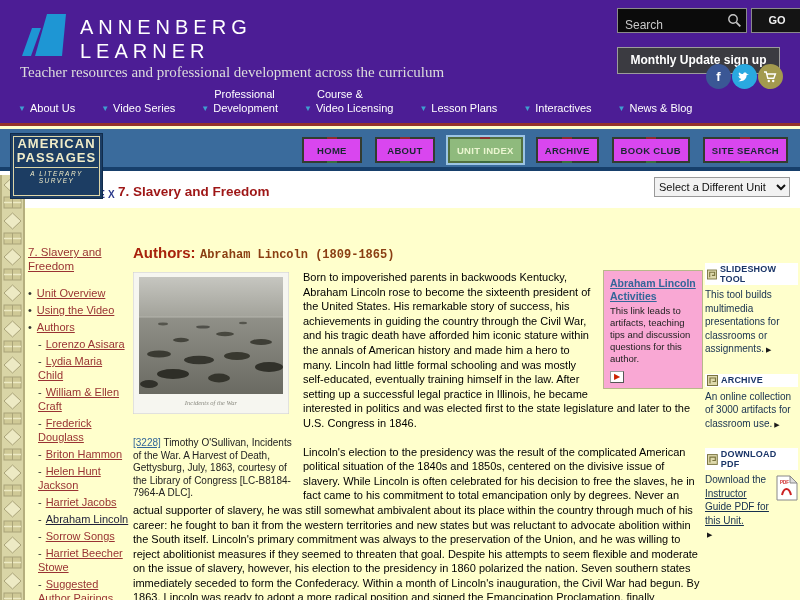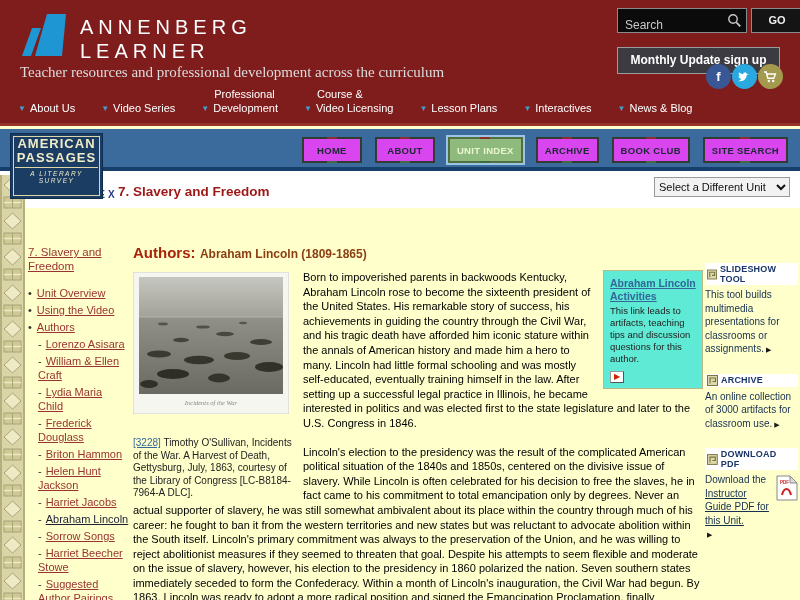--- a/index.html
+++ b/index.html
@@ -6,21 +6,21 @@
   html,body { width:800px; height:600px; }
   body {
     position:relative; overflow:hidden; background:#ffffcc;
     font-family:"Liberation Sans", sans-serif;
   }
   a { cursor:pointer; }
 
   
   .top-header {
     position:absolute; left:0; top:0; width:800px; height:126px;
-    background:#7f1d1d; border-bottom:3px solid #94342a;
+    background:#4c1d95; border-bottom:3px solid #94342a;
   }
   .logo-mark { position:absolute; left:20px; top:12px; }
   .brand { position:absolute; left:80px; top:15px; color:#fff; letter-spacing:5px;
            font-size:20px; line-height:24px; font-weight:400; }
   .tagline { position:absolute; left:20px; top:64px; color:#dcdcdc;
              font-family:"Liberation Serif", serif; font-size:15px; }
   .search-box {
     position:absolute; left:617px; top:8px; width:130px; height:25px;
     background:#0b0b0b; border:1px solid #8a8a8a; color:#cfcfcf;
     font-size:12px; padding:8px 24px 0 7px; font-family:"Liberation Sans",sans-serif;
@@ -99,26 +99,26 @@
   .sidebar ul { list-style:none; }
   .sidebar li { margin-bottom:3px; }
   .sidebar li.b::before { content:"•"; color:#333; margin-right:5px; }
   .sidebar ul.subs { margin-left:10px; }
   .sidebar li.d::before { content:"-"; color:#333; margin-right:4px; }
   .sidebar li.current a { color:#1f1f3a; font-weight:normal; }
 
   .main-col { position:absolute; left:133px; top:244px; width:570px; color:#000; }
   .heading { margin-bottom:8px; }
   .heading .h-label { color:#a8220c; font-size:15px; font-weight:bold; }
-  .heading .h-name  { color:#8a3e12; font-size:12px; font-weight:bold; }
+  .heading .h-name  { color:#8a3e12; font-size:12px; font-weight:bold;font-family:Liberation Mono, monospace; }
   .photo-float { float:left; width:160px; margin:2px 10px 2px 0; }
   .caption { font-size:10px; line-height:12.5px; color:#222; margin-top:19px; }
   .caption a { color:#336699; text-decoration:underline; }
   .activities-float {
-    float:right; width:100px; margin:0 0 6px 10px; background:#5eead4;
+    float:right; width:100px; margin:0 0 6px 10px; background:#f9a8d4;
     border:1px solid #b8b88a; padding:6px 6px 5px 6px;
   }
   .activities-float a { color:#336699; font-size:10.5px; font-weight:bold;
     text-decoration:underline; line-height:13px; display:block; margin-bottom:2px; }
   .activities-float .ab-text { font-size:9.5px; line-height:12px; color:#222; }
   .play-icon { display:inline-block; margin-top:4px; width:14px; height:12px;
     background:#fff; border:1px solid #999; border-right-color:#555; border-bottom-color:#555;
     color:#cc2200; font-size:8px; line-height:10px; text-align:center; cursor:pointer; }
   .main-col p { font-size:11px; line-height:14.6px; margin-bottom:14px; }
 
@@ -256,22 +256,22 @@
 
 <div class="sidebar">
   <a class="unit-link">7. Slavery and Freedom</a>
   <ul>
     <li class="b"><a>Unit Overview</a></li>
     <li class="b"><a>Using the Video</a></li>
     <li class="b"><a>Authors</a></li>
   </ul>
   <ul class="subs">
     <li class="d"><a>Lorenzo Asisara</a></li>
+    <li class="d"><a>Lydia Maria Child</a></li>
     <li class="d"><a>William &amp; Ellen Craft</a></li>
-    <li class="d"><a>Lydia Maria Child</a></li>
     <li class="d"><a>Frederick Douglass</a></li>
     <li class="d"><a>Briton Hammon</a></li>
     <li class="d"><a>Helen Hunt Jackson</a></li>
     <li class="d"><a>Harriet Jacobs</a></li>
     <li class="d current"><a>Abraham Lincoln</a></li>
     <li class="d"><a>Sorrow Songs</a></li>
     <li class="d"><a>Harriet Beecher Stowe</a></li>
     <li class="d"><a>Suggested Author Pairings</a></li>
   </ul>
 

